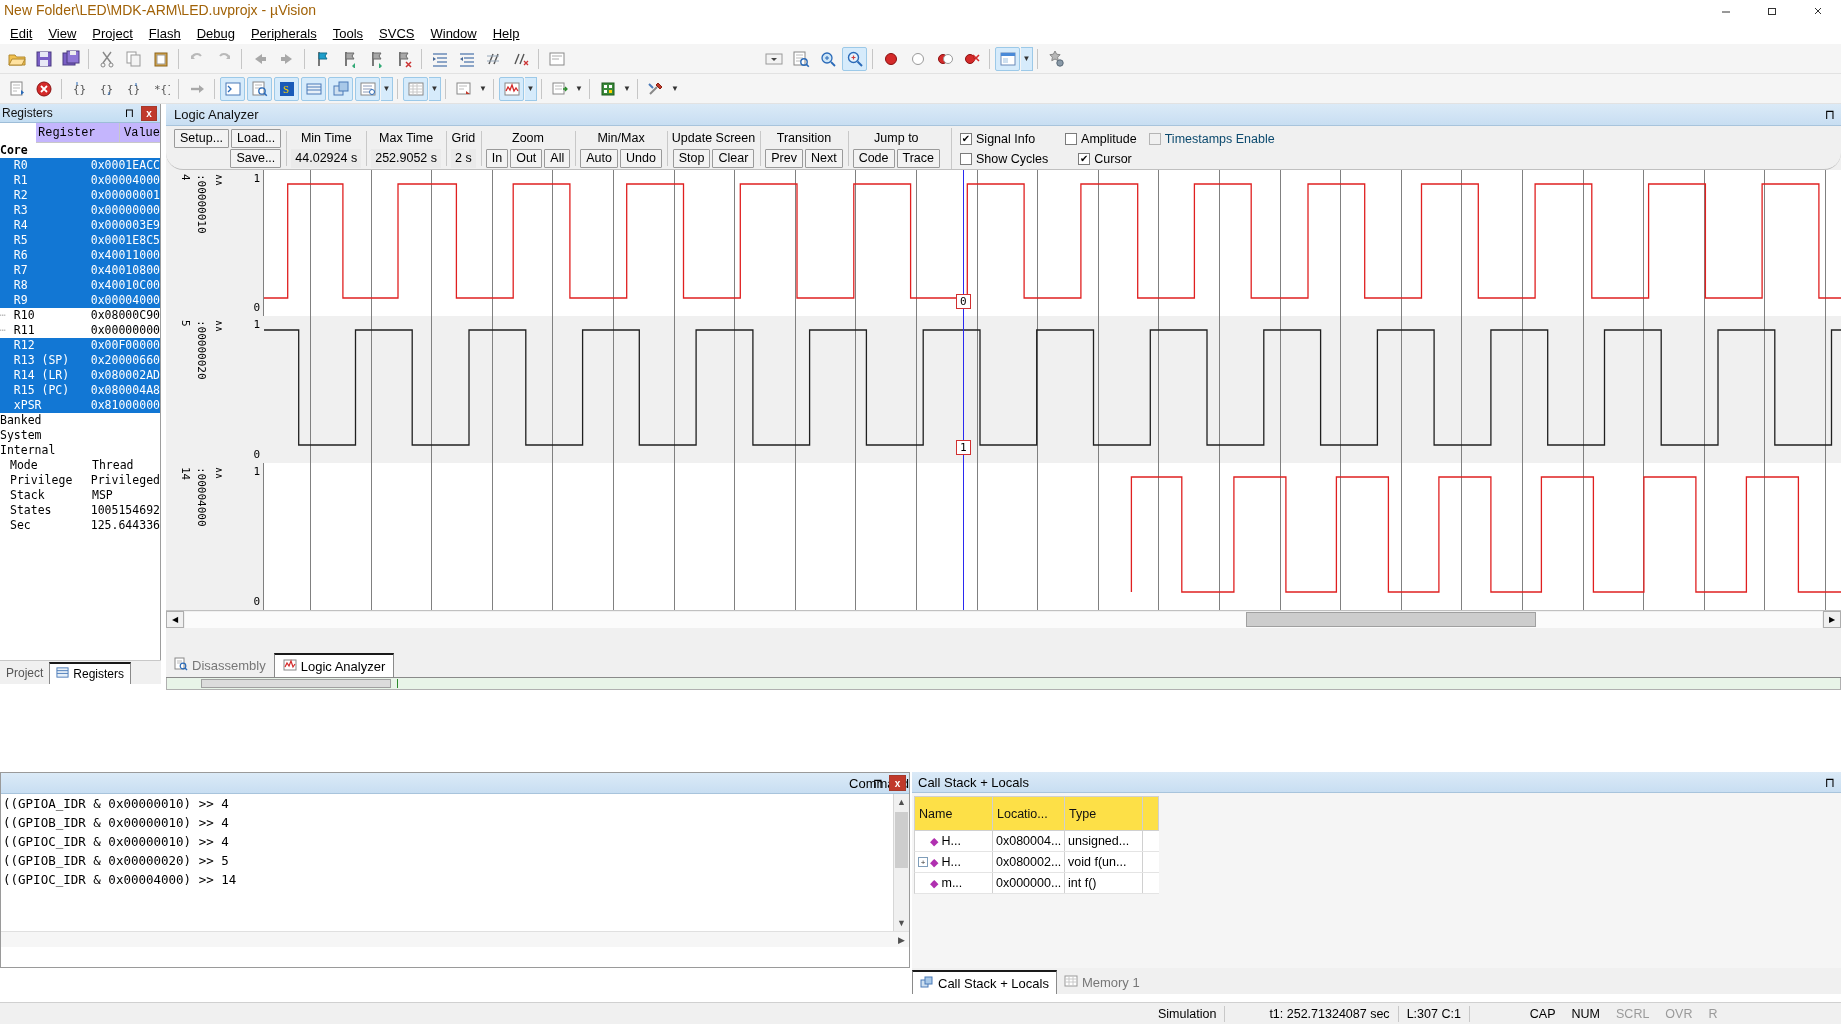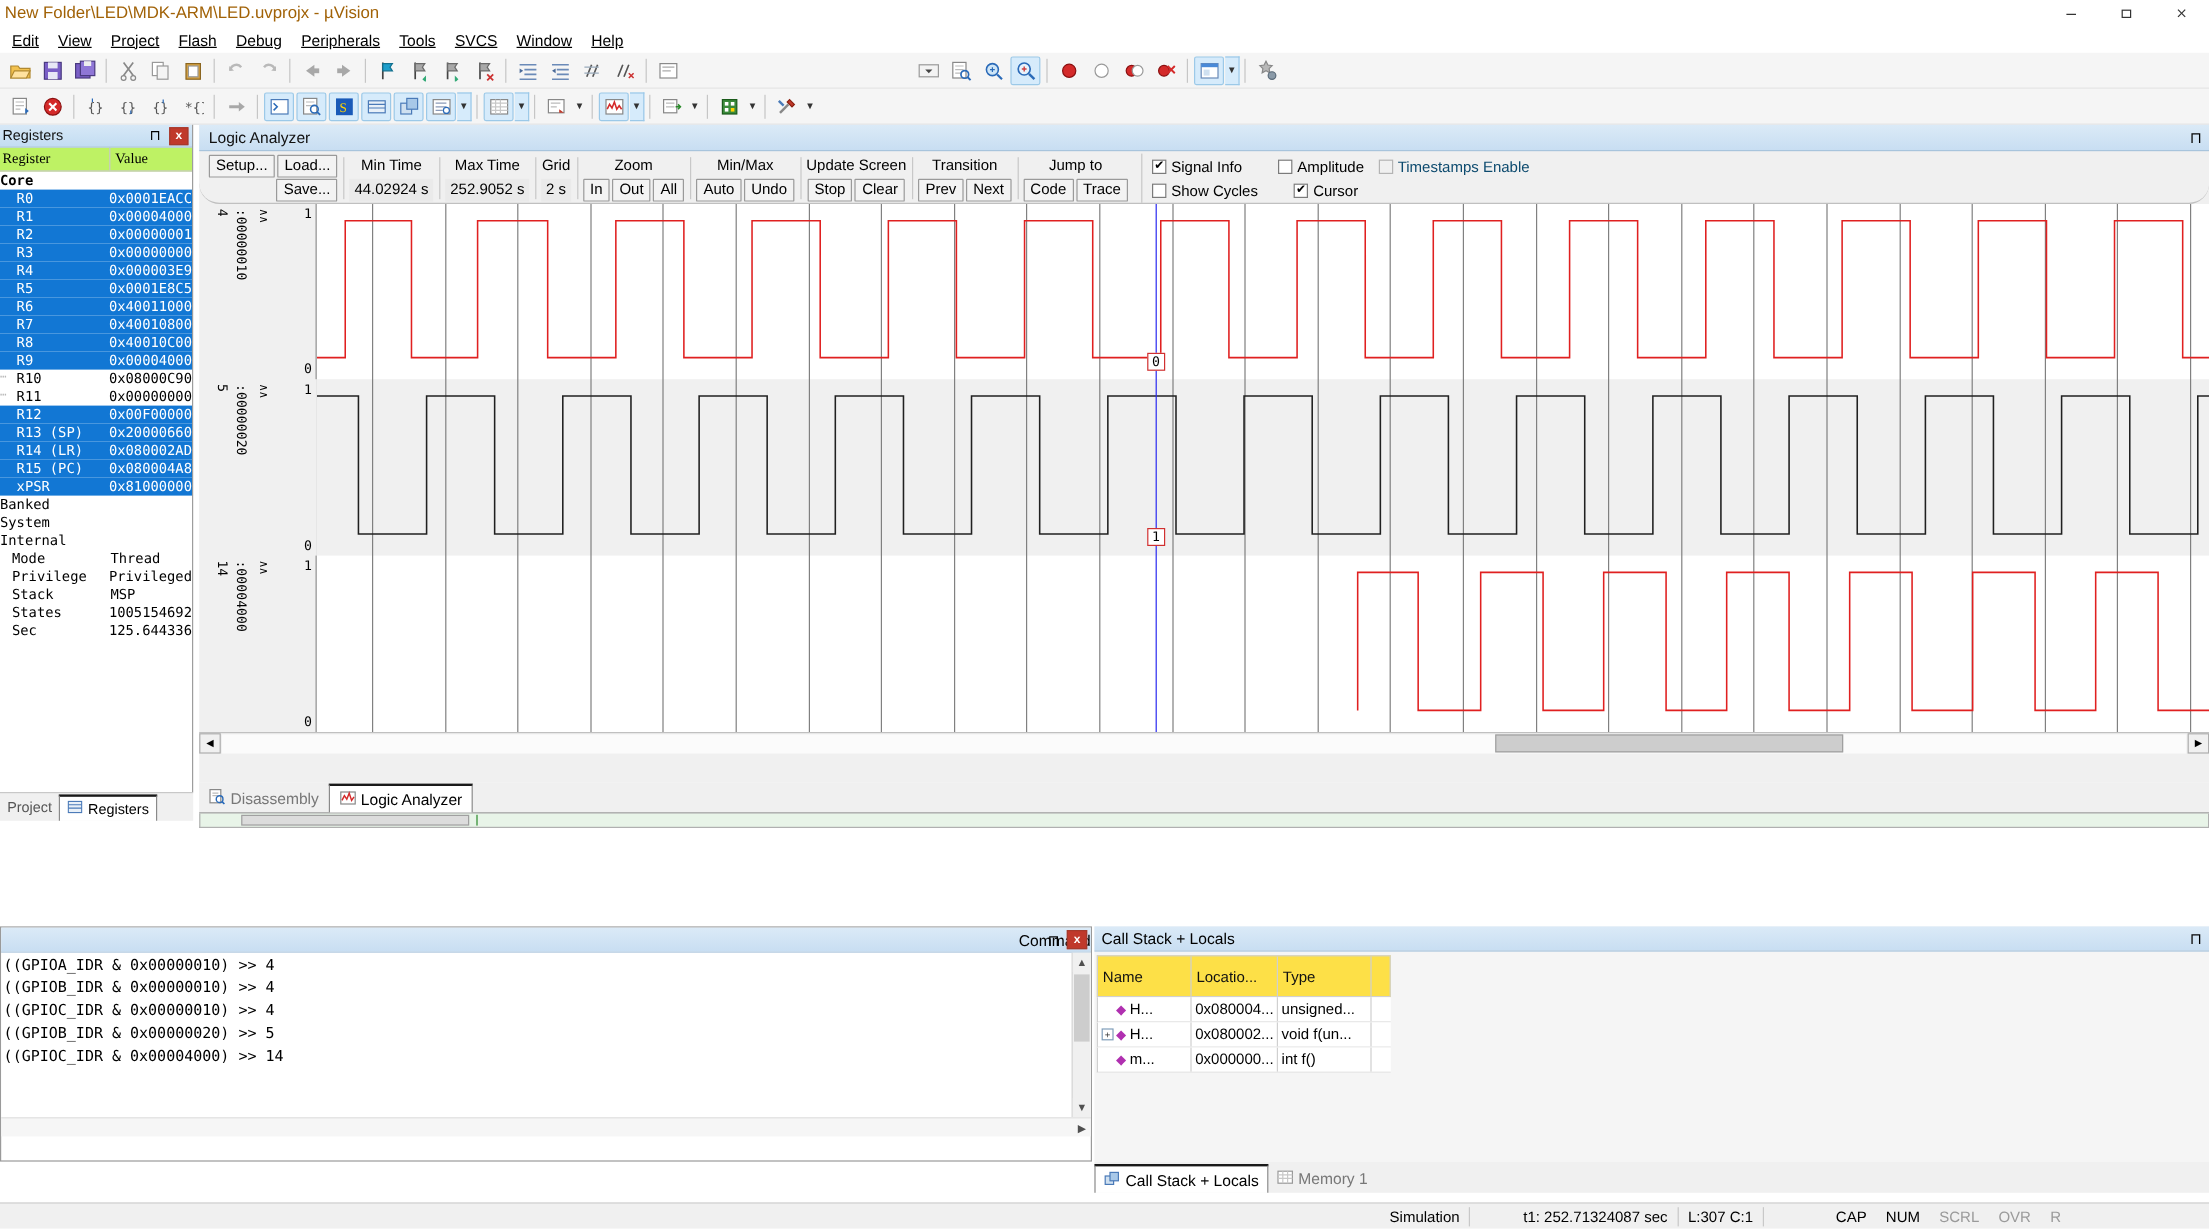--- a/index.html
+++ b/index.html
@@ -69,22 +69,22 @@
     border-bottom: 1px solid #9dbdd8;
   }
   .reg-caption .cap-text { font-size: 12px; padding-left: 2px; color: #111; }
   .cap-pin { position: absolute; right: 26px; top: 2px; font-size: 12px; }
   .cap-x {
     position: absolute; right: 3px; top: 2px; width: 16px; height: 15px;
     background: #c0392b; color: #fff; font-size: 10px; font-weight: bold;
     display: flex; align-items: center; justify-content: center; border: 1px solid #a5392b;
   }
   .reg-header {
-    height: 20px; display: flex; background: #bef264; border-bottom: 1px solid #c8c8c8;
-    font-family: Liberation Serif, serif; font-size: 12px;
+    height: 20px; display: flex; background: #c4b5fd; border-bottom: 1px solid #c8c8c8;
+    font-family: Liberation Mono, monospace; font-size: 12px; margin-left: 36px;
   }
   .reg-header .col1 { width: 92px; padding-left: 2px; display:flex; align-items:center; border-right:1px solid #c8c8c8;}
   .reg-header .col2 { flex:1; padding-left: 4px; display:flex; align-items:center;}
   .reg-tree { font-family: "DejaVu Sans Mono", monospace; font-size: 11.5px; }
   .reg-group { padding-left: 0px; height: 15px; line-height: 15px; color:#000; font-weight:bold; }
   .reg-row { height: 15px; line-height: 15px; display: flex; position: relative; }
   .reg-row.hl { background: #1277d4; color: #ffffff; }
   .reg-row .dots { width: 14px; color: #b8b8b8; font-size: 9px; overflow:hidden;}
   .reg-row .rname { width: 78px; white-space: nowrap; }
   .reg-row .rval { flex: 1; white-space: nowrap; }

